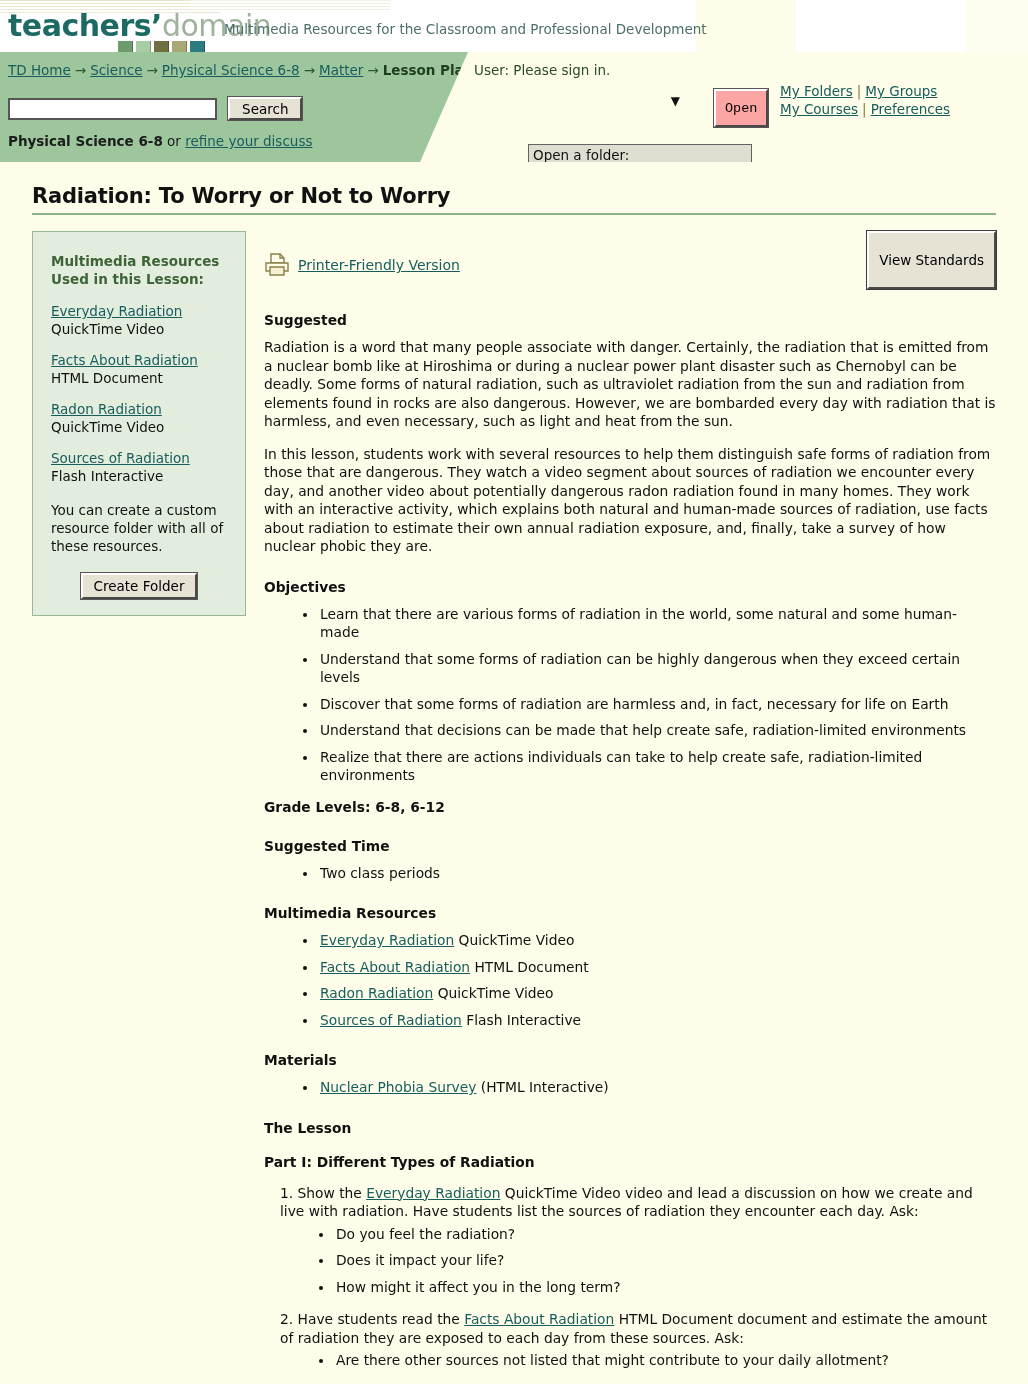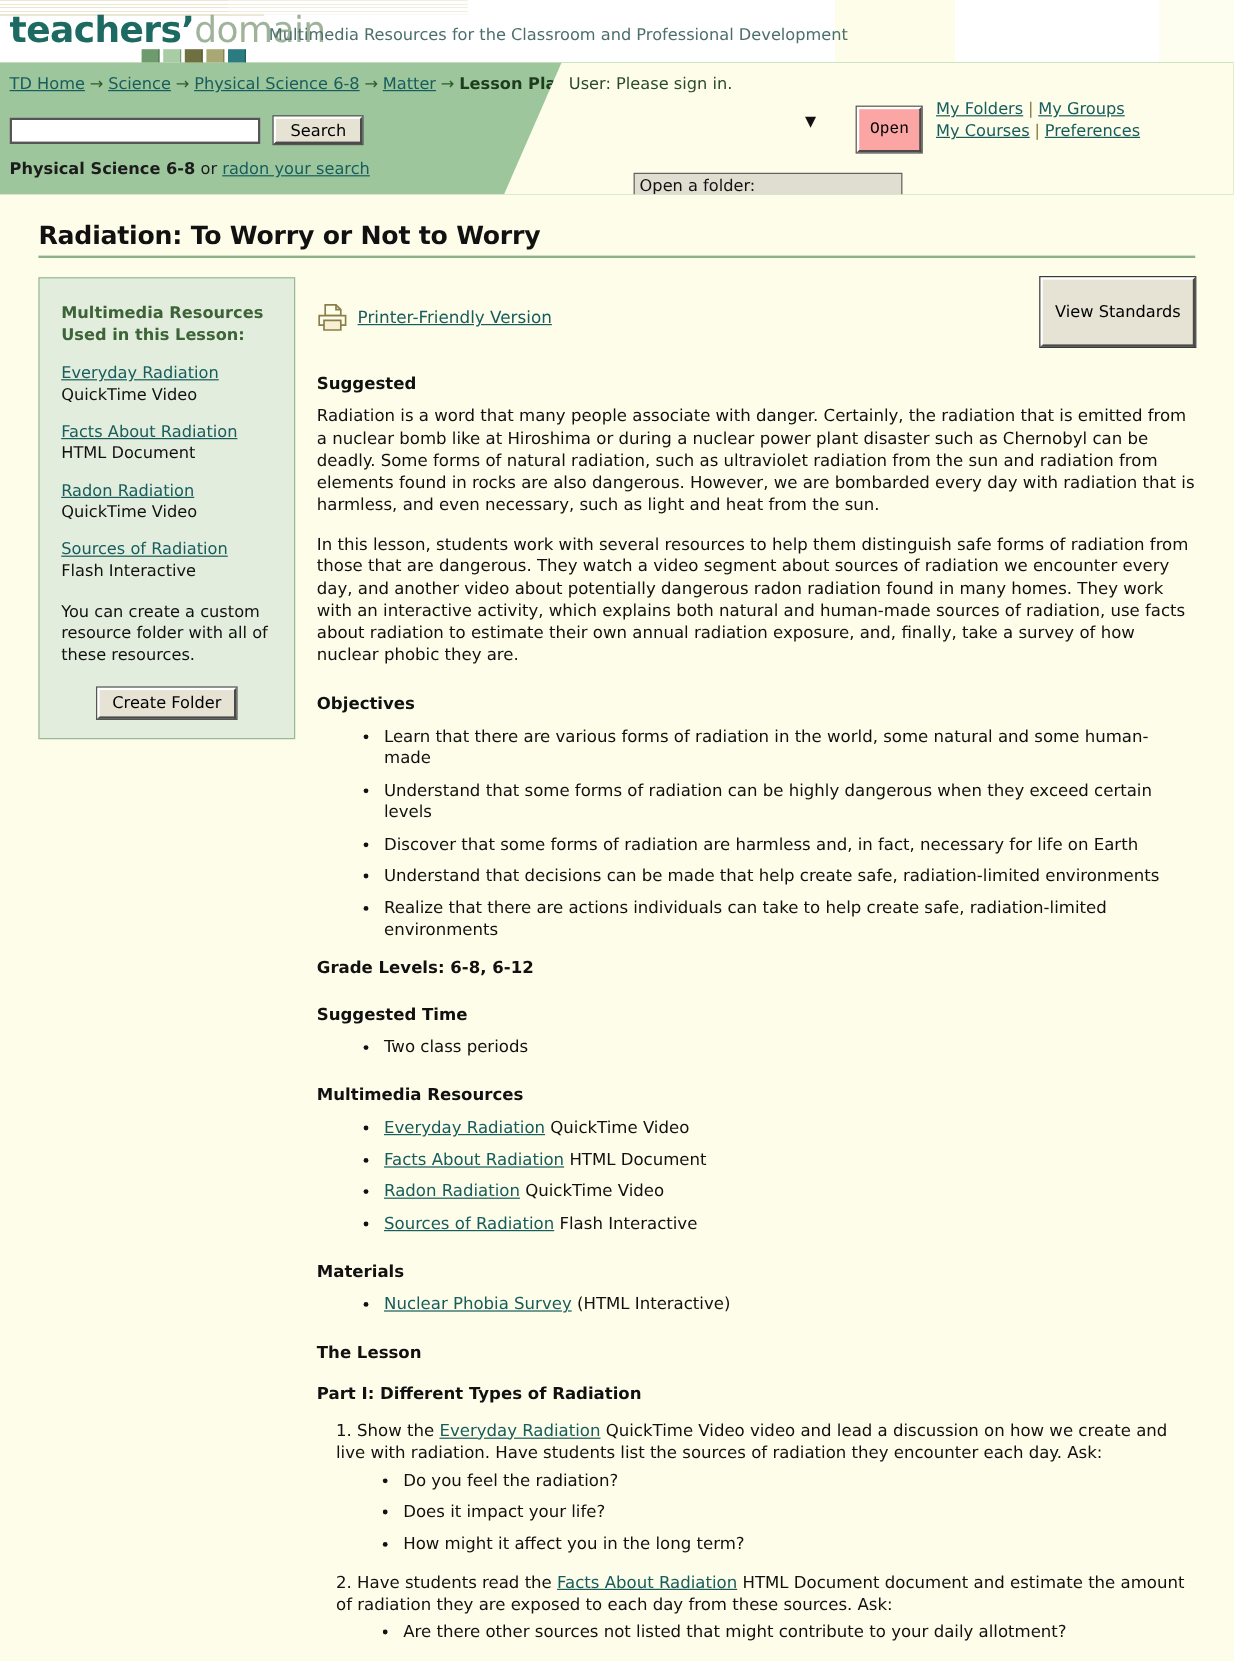--- a/index.html
+++ b/index.html
@@ -378,21 +378,21 @@
   </div>
 
   <div class="searchrow">
     <input class="search-input" type="text" placeholder="" style="">
     <button class="search-btn">Search</button>
   </div>
 
   <div class="refine">
     <b>Physical Science 6-8</b>
     <span>or</span>
-    <a href="#">radon your search</a>
+    <a href="#">refine your discuss</a>
   </div>
 
   <div class="userpanel">
     <div class="userline">User: Please sign in.</div>
 
     <div class="select-wrap">
       <select class="folder-select" id="folder-select"><option>Open a folder:</option></select>
       <span class="chev">▼</span>
     </div>
 

